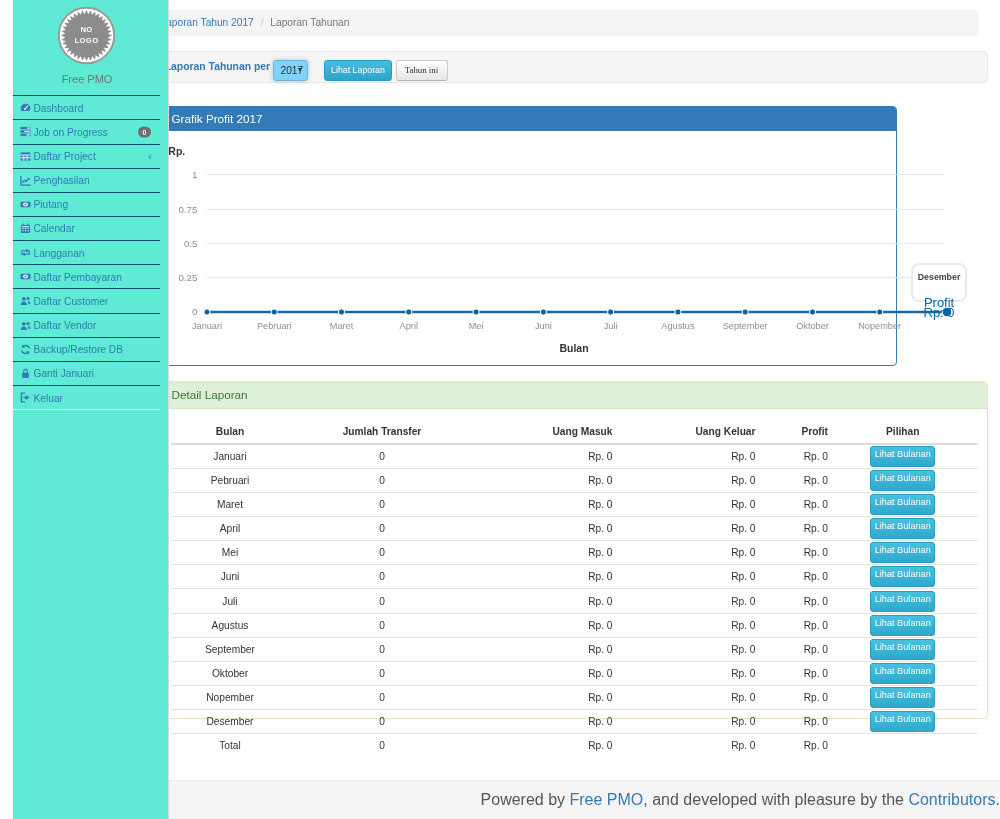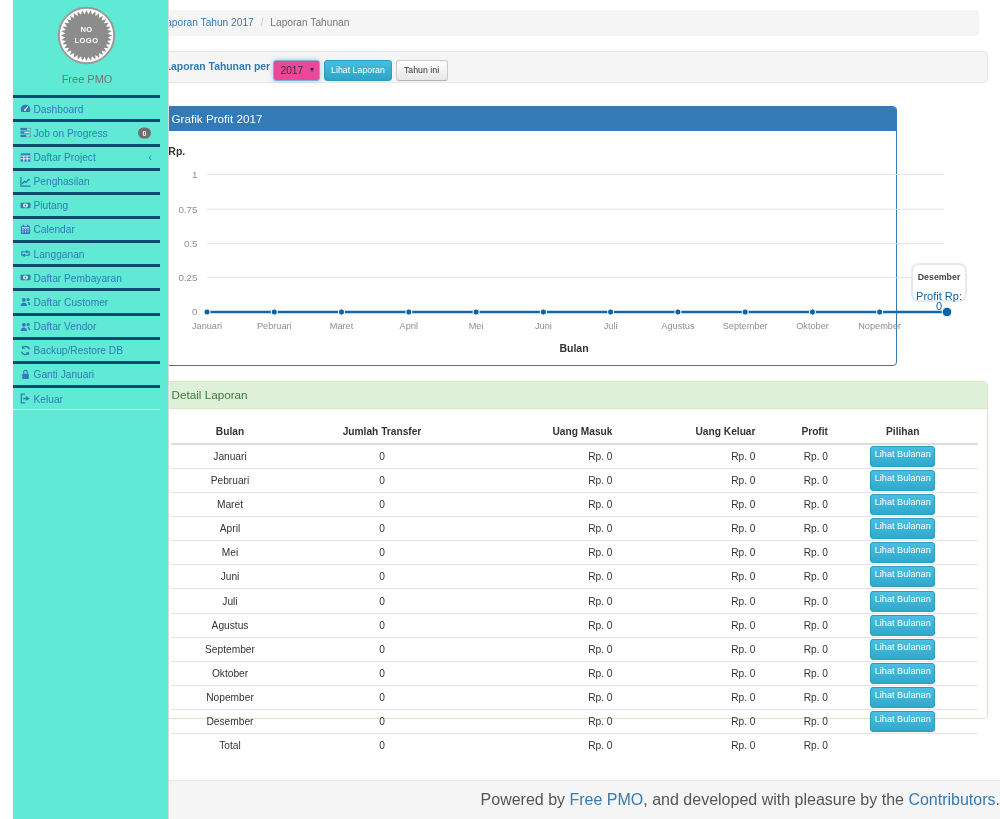--- a/index.html
+++ b/index.html
@@ -1,37 +1,37 @@
 <!DOCTYPE html>
 <html><head><meta charset="utf-8">
 <style>
 * { margin:0; padding:0; box-sizing:border-box; }
 html,body { width:1000px; height:819px; background:#fff; font-family:"Liberation Sans",sans-serif; position:relative; overflow:hidden; }
 #sidebar { position:absolute; left:13px; top:0; width:156px; height:819px; background:#5eead4; border-right:1px solid #d6dade; z-index:5; }
-.mi { position:absolute; left:0; width:147px; height:24.15px; border-top:3px solid #0c4a6e; }
+.mi { position:absolute; left:0; width:147px; height:24.15px; border-top:1px solid #0c4a6e; }
 .ml { position:absolute; left:20.5px; top:50%; transform:translateY(-50%); font-size:10.2px; color:#337ab7; white-space:nowrap; }
 .badge { position:absolute; right:9px; top:50%; transform:translateY(-50%); background:#6f6f6f; color:#fff; font-size:7px; font-weight:bold; border-radius:7px; padding:2px 4.5px; }
 .chev { position:absolute; right:8px; top:50%; transform:translateY(-50%); color:#337ab7; font-size:11px; }
 #logota { position:absolute; left:0; top:73px; width:148px; text-align:center; font-size:11px; color:#757575; }
 #bc { position:absolute; left:150px; top:10px; width:829px; height:26px; background:#f5f5f5; border-radius:4px; font-size:10.2px; line-height:26px; padding-left:10.5px; color:#777; }
 #bc a { color:#337ab7; text-decoration:none; }
 #bc .sep { color:#ccc; padding:0 4px; }
 #fs { position:absolute; left:159px; top:51px; width:829px; height:32px; background:#f5f5f5; border:1px solid #e7e7e7; border-radius:4px; }
 #fs label { position:absolute; left:4.7px; top:0; line-height:30px; font-size:10.4px; font-weight:bold; color:#337ab7; white-space:nowrap; }
-#sel { position:absolute; left:113px; top:7.5px; width:47px; height:21px; background:#ec4899; border:1px solid #7fb0d2; border-radius:3px; font-size:10.2px; color:#333; line-height:19px; padding-left:6.5px; box-shadow:0 0 5px rgba(96,170,220,.55); }
+#sel { position:absolute; left:113px; top:7.5px; width:35px; height:21px; background:#7dd3fc; border:1px solid #7fb0d2; border-radius:3px; font-size:10.2px; color:#333; line-height:19px; padding-left:6.5px; box-shadow:0 0 5px rgba(96,170,220,.55); }
 #sel .car { position:absolute; right:5.5px; top:7.5px; width:0; height:0; border-left:2.8px solid transparent; border-right:2.8px solid transparent; border-top:4px solid #333; }
 .btn1 { position:absolute; left:164px; top:7.5px; width:68px; height:21px; background:linear-gradient(#45bede,#2da4c8); border:1px solid #2b9dbf; border-radius:3px; color:#fff; font-size:8.8px; text-align:center; line-height:19px; white-space:nowrap; }
-.btn2 { position:absolute; left:235.5px; top:7.5px; width:52px; height:21px; background:linear-gradient(#ffffff,#e6e6e6); border:1px solid #ccc; border-bottom-color:#b3b3b3; border-radius:3px; color:#333; font-size:8.8px; text-align:center; line-height:19px; white-space:nowrap; }
+.btn2 { position:absolute; left:235.5px; top:7.5px; width:52px; height:21px; background:linear-gradient(#ffffff,#e6e6e6); border:1px solid #ccc; border-bottom-color:#b3b3b3; border-radius:3px; color:#333; font-size:8.8px; text-align:center; line-height:19px; white-space:nowrap;font-family:Liberation Serif, serif; }
 #cp { position:absolute; left:159px; top:106px; width:738px; height:259.5px; border:1px solid #337ab7; border-radius:4px; background:#fff; }
 #cp .hd { height:24.3px; background:#337ab7; border-radius:3px 3px 0 0; color:#fff; font-size:11.7px; line-height:24.3px; padding-left:11.5px; }
 #rp { position:absolute; left:168.3px; top:145px; font-size:10.5px; font-weight:bold; color:#333; }
 #bulan { position:absolute; left:160px; top:341.5px; width:828px; text-align:center; font-size:10.5px; font-weight:bold; color:#333; }
 #tip { position:absolute; left:911.3px; top:263px; width:55.5px; height:39px; background:rgba(255,255,255,.95); border:2px solid #e9e9e9; border-radius:8px; text-align:center; }
 #tip .l1 { font-size:8.8px; font-weight:bold; color:#444; margin-top:7px; line-height:10px; }
-#tip .l2 { font-size:11px; color:#0b62a4; margin-top:9px; line-height:10px; }
+#tip .l2 { font-size:13px; color:#0b62a4; margin-top:16px; line-height:10px; }
 #dp { position:absolute; left:159px; top:381px; width:829px; height:338px; border:1px solid #d6e9c6; border-radius:4px; background:#fff; }
 #dp .hd { height:26.5px; background:#dff0d8; border-radius:3px 3px 0 0; color:#3c763d; font-size:11.7px; line-height:26.5px; padding-left:11.5px; border-bottom:1px solid #d6e9c6; }
 #tbl { position:absolute; left:170.5px; top:420px; width:807px; border-collapse:collapse; font-size:10.2px; color:#333; table-layout:fixed; }
 #tbl td, #tbl th { height:24.1px; padding:0; font-weight:normal; }
 #tbl thead th { font-weight:bold; border-bottom:2px solid #ddd; height:24.4px; }
 #tbl tbody td { border-bottom:1px solid #e5e5e5; }
 #tbl tr.tot td { border-bottom:none; }
 .c { text-align:center; }
 .r { text-align:right; }
 .b { font-weight:bold; }

